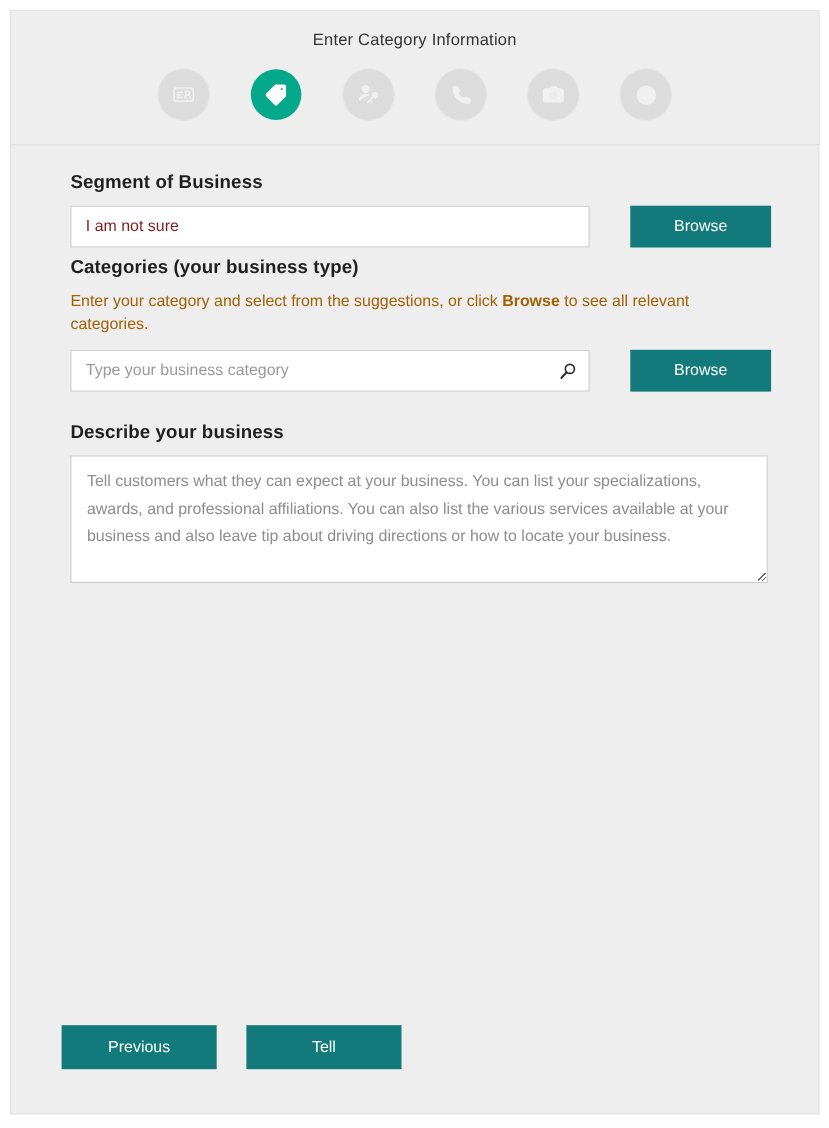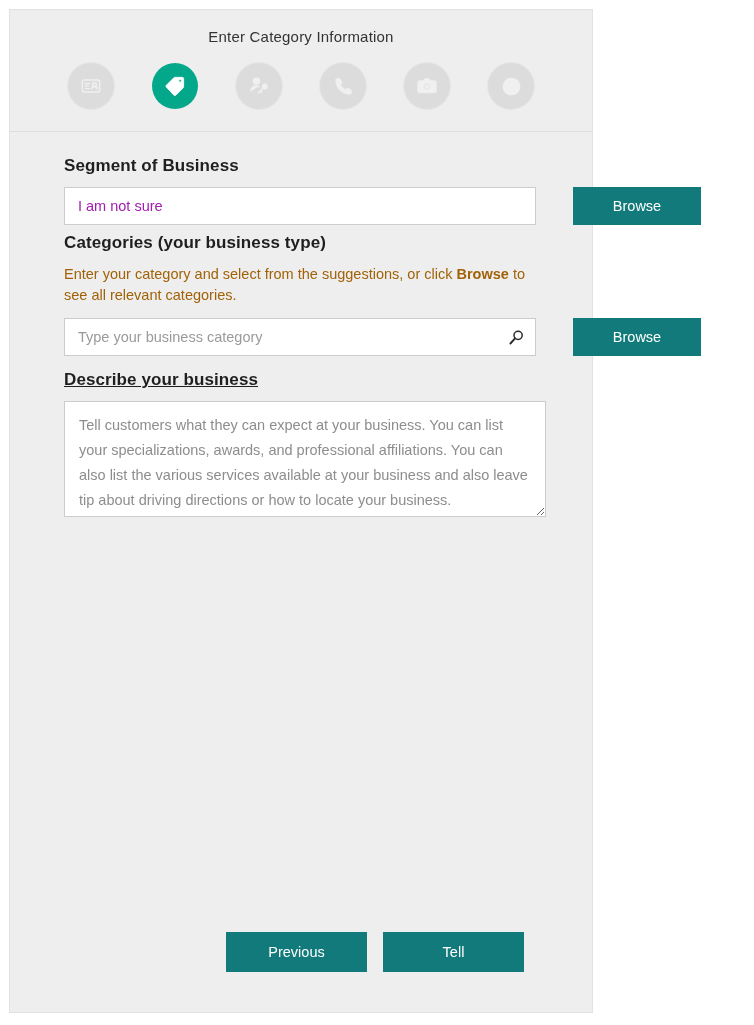--- a/index.html
+++ b/index.html
@@ -13,21 +13,21 @@
     height: 1025px;
     overflow: hidden;
     font-family: "Liberation Sans", sans-serif;
     -webkit-font-smoothing: antialiased;
   }
 
   .page-frame {
     position: absolute;
     left: 9px;
     top: 9px;
-    width: 584px;
+    width: 736px;
     height: 1004px;
     background: #eeeeee;
     border: 1px solid #e2e2e2;
     box-sizing: border-box;
     display: flex;
     flex-direction: column;
   }
 
   
   .wizard-header {
@@ -86,21 +86,21 @@
 
   .field-label {
     font-size: 17px;
     font-weight: bold;
     color: #1f1f1f;
     margin: 0 0 11px 0;
     letter-spacing: .1px;
     font-family: "Liberation Sans", sans-serif;
   }
   .field-label.second { margin-top: 8px; }
-  .field-label.third  { margin-top: 14px; text-decoration: underline; }
+  .field-label.third  { margin-top: 27px; }
 
   .helper-text {
     font-size: 14.5px;
     color: #a16207;
     line-height: 21px;
     margin: 0 0 12px 0;
     max-width: 620px;
   }
   .helper-text b { font-weight: bold; }
 
@@ -122,21 +122,21 @@
     border: 1px solid #cccccc;
     background: #ffffff;
     padding: 0 34px 0 13px;
     font-size: 14.5px;
     color: #404040;
     font-family: "Liberation Sans", sans-serif;
     outline: none;
     border-radius: 0;
   }
   .text-input::placeholder { color: #9a9a9a; }
-  .text-input.value-set { color: #a21caf; }
+  .text-input.value-set { color: #7f1d1d; }
 
   .search-icon-btn {
     position: absolute;
     right: 10px;
     top: 50%;
     transform: translateY(-50%);
     width: 20px;
     height: 20px;
     background: none;
     border: none;
@@ -182,24 +182,23 @@
     resize: vertical;
     outline: none;
     border-radius: 0;
     overflow: hidden;
   }
   .describe-textarea::placeholder { color: #8d8d8d; }
 
   
   .form-footer {
     flex: 0 0 auto;
-    padding: 0 68px 40px 46px;
-    display: flex;
-    justify-content: flex-end;
-    gap: 16px;
+    padding: 0 46px 40px 46px;
+    display: flex;
+    gap: 27px;
     box-sizing: border-box;
   }
   .nav-btn {
     width: 141px;
     height: 40px;
     background: #127a7a;
     color: #ffffff;
     border: none;
     font-size: 14.5px;
     font-family: "Liberation Sans", sans-serif;

